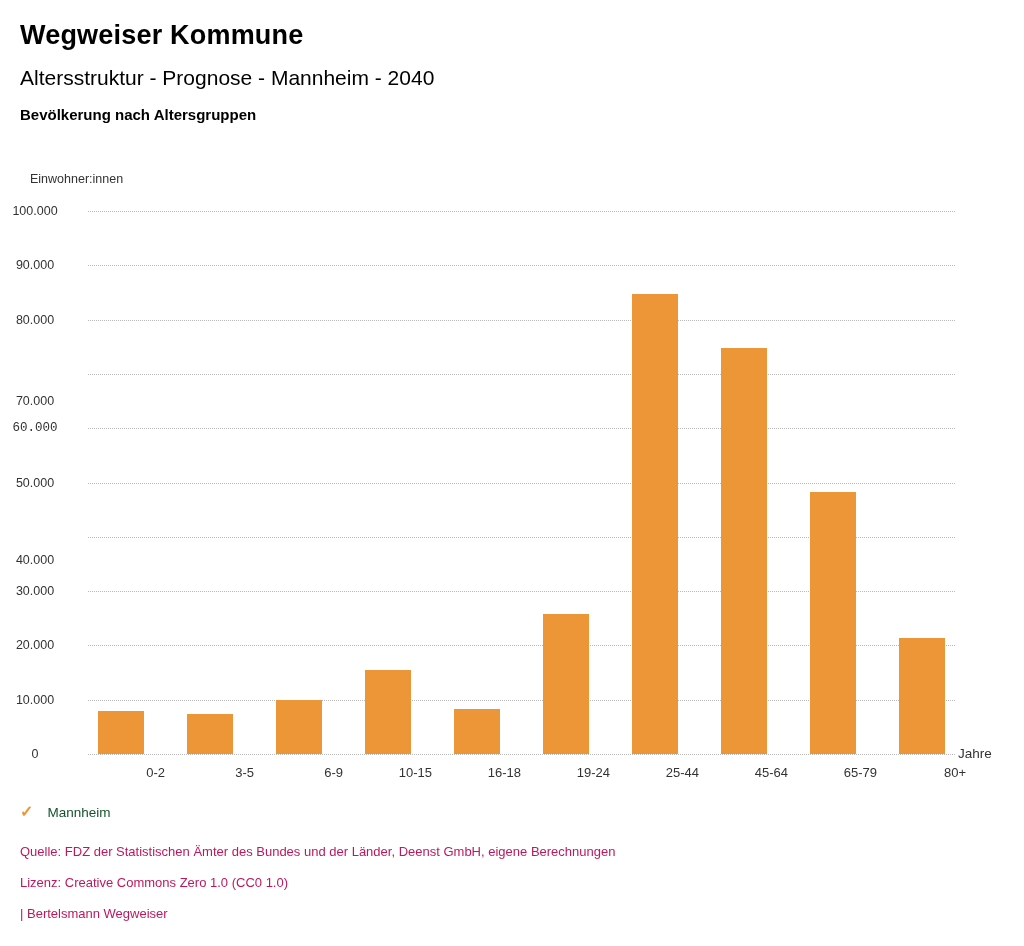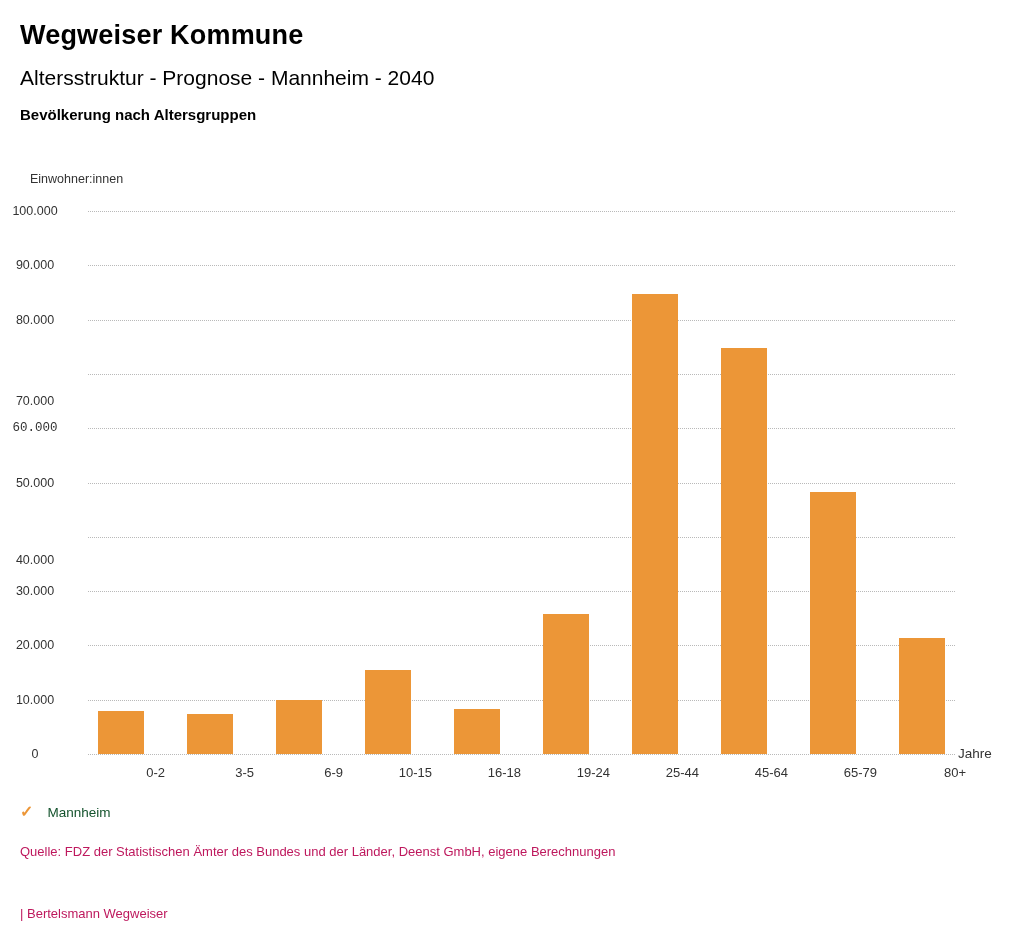--- a/index.html
+++ b/index.html
@@ -161,15 +161,16 @@
     </div>
 
   <div class="x-axis-unit">Jahre</div>
 
   <div class="legend">
     <span class="legend-check">✓</span>
     <span class="legend-label">Mannheim</span>
   </div>
 
   <div class="footer-line footer-source">Quelle: FDZ der Statistischen Ämter des Bundes und der Länder, Deenst GmbH, eigene Berechnungen</div>
+  <div class="footer-line footer-license">Lizenz: Creative Commons Zero 1.0 (CC0 1.0)</div>
   <div class="footer-line footer-attrib">| Bertelsmann Wegweiser</div>
 
 </div>
 
 </body></html>

